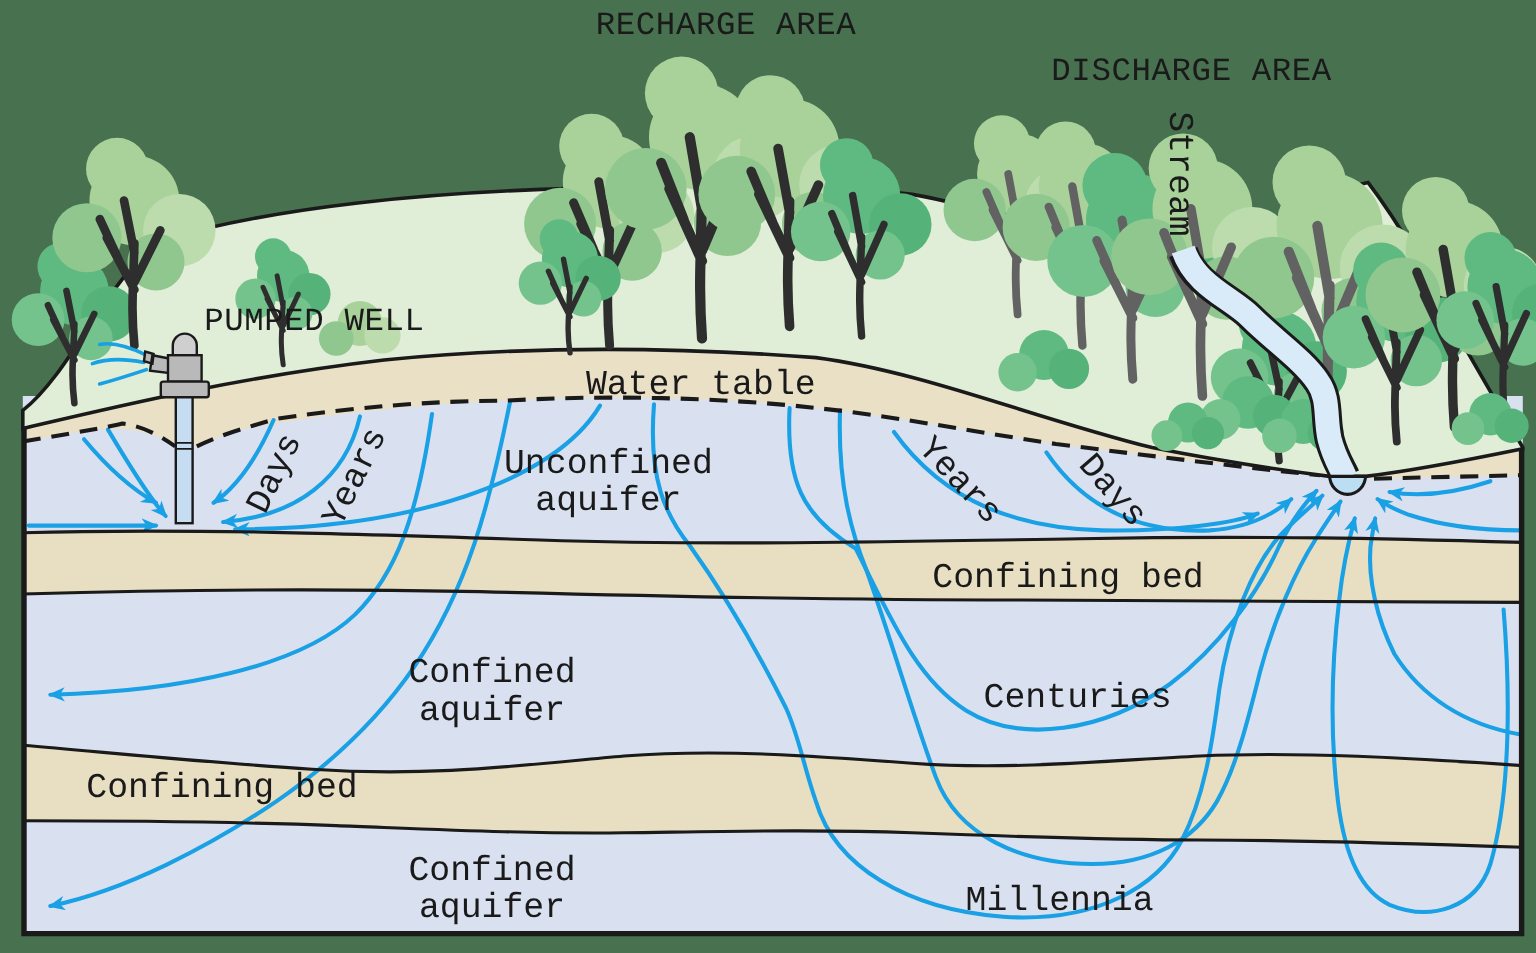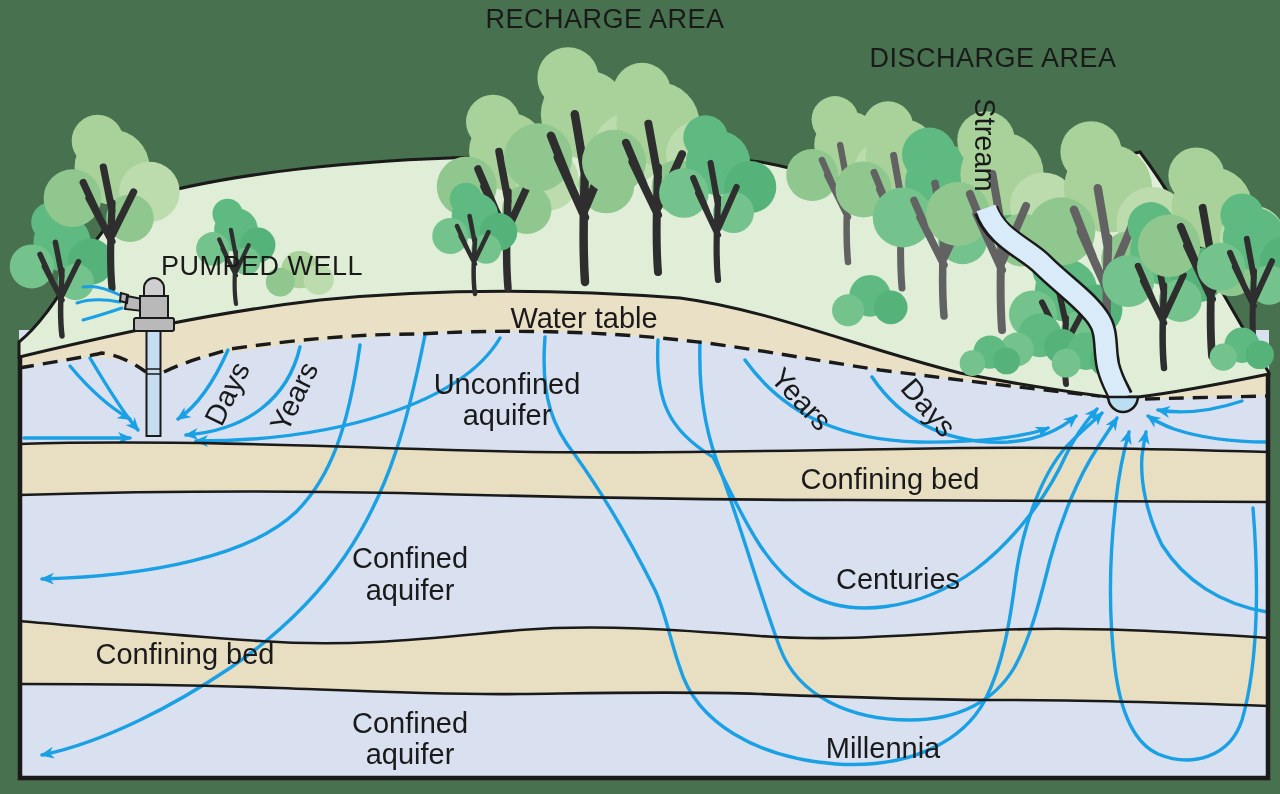--- a/index.html
+++ b/index.html
@@ -1,17 +1,17 @@
 <!DOCTYPE html>
 <html><head>
 <meta charset="utf-8">
 <style>
   html,body{margin:0;padding:0;background:#47714f;}
   .stage{position:relative;width:1280px;height:794px;overflow:hidden;
-         font-family:Liberation Sans, sans-serif;}
+         font-family:Liberation Mono, monospace;}
   svg{display:block}
   text{fill:var(--c-ink);}
   .cap{font-size:27px;letter-spacing:.5px;}
   .lbl{font-size:29px;}
   .flow{stroke:var(--c-flow);stroke-width:3.4;fill:none;stroke-linecap:round;}
   .bedline{stroke:var(--c-ink);stroke-width:2.6;fill:none;}
 </style>
 </head>
 <body>
 

